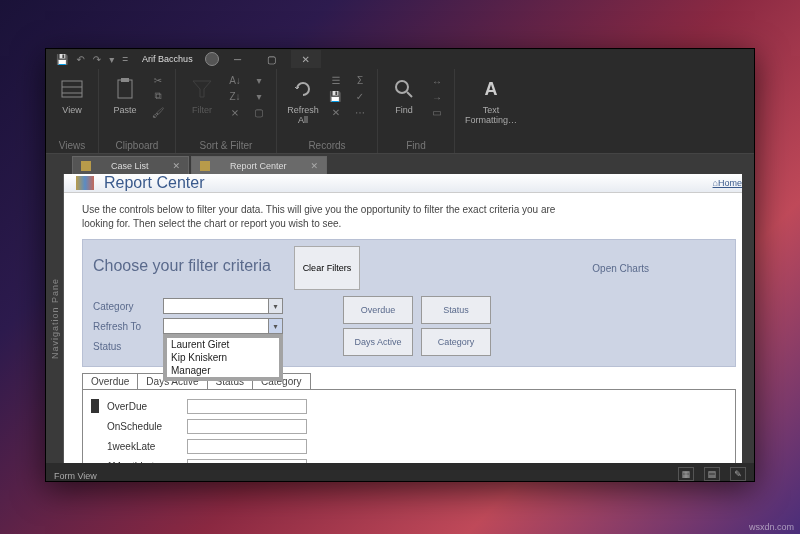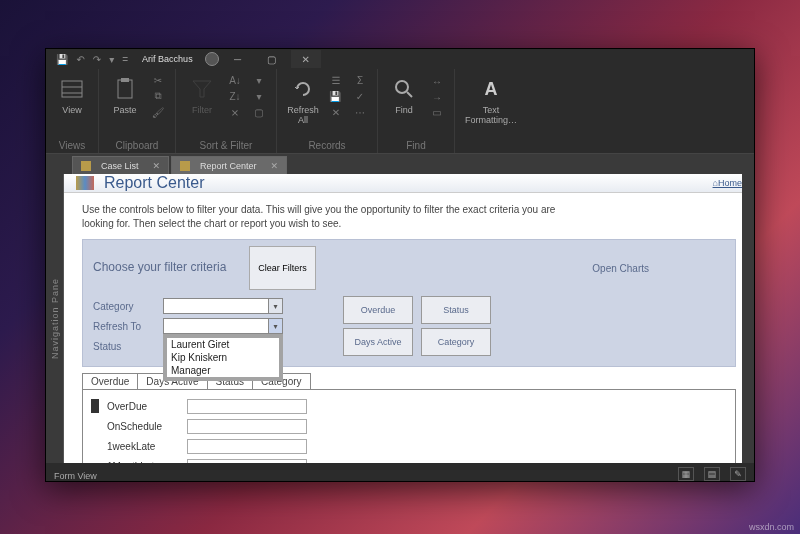--- a/index.html
+++ b/index.html
@@ -23,39 +23,39 @@
 .rgroup { border-right: 1px solid #3a3a3a; padding: 4px 8px 2px 8px; display: flex; flex-direction: column; justify-content: space-between; }
 .rgroup .items { display: flex; gap: 6px; align-items: flex-start; flex: 1; }
 .rbtn { display: flex; flex-direction: column; align-items: center; gap: 2px; color: #aaa; font-size: 9px; padding: 2px; min-width: 36px; }
 .rbtn .icon { width: 24px; height: 24px; display: flex; align-items: center; justify-content: center; color: #888; }
 .rbtn.large .icon { width: 28px; height: 28px; }
 .rbtn.disabled { opacity: 0.35; }
 .stack { display: flex; flex-direction: column; gap: 2px; }
 .stack .mini { width: 18px; height: 14px; display: flex; align-items: center; justify-content: center; color: #777; font-size: 10px; }
 .rlabel { text-align: center; color: #777; font-size: 10px; padding-top: 2px; }
 .tabbar { height: 20px; background: #3a3a3a; display: flex; align-items: flex-end; padding-left: 26px; }
-.doctab { height: 18px; background: #555; color: #ddd; font-size: 9px; padding: 2px 8px; display: flex; align-items: center; gap: 10px; border: 1px solid #666; border-bottom: none; margin-right: 2px; }
+.doctab { height: 18px; background: #555; color: #ddd; font-size: 9px; padding: 2px 8px; display: flex; align-items: center; gap: 20px; border: 1px solid #666; border-bottom: none; margin-right: 2px; }
 .doctab.active { background: #6a6a6a; }
 .doctab .dicon { width: 10px; height: 10px; background: #b89b4a; }
 .doctab .x { color: #aaa; font-size: 9px; margin-left: 4px; }
 .workspace { flex: 1; display: flex; background: #3a3a3a; overflow: hidden; }
 .navpane { width: 18px; background: #3a3a3a; border-right: 1px solid #555; display: flex; align-items: center; justify-content: center; }
 .navpane span { writing-mode: vertical-rl; transform: rotate(180deg); color: #888; font-size: 9px; letter-spacing: 1px; }
 .content { flex: 1; background: #fff; overflow: hidden; display: flex; flex-direction: column; position: relative; }
 .content .vscroll { position: absolute; right: 0; top: 0; bottom: 0; width: 12px; background: #3a3a3a; }
 .header { height: 36px; background: linear-gradient(#fff, #e8ecf2); border-bottom: 1px solid #ccc; display: flex; align-items: center; padding: 0 12px; justify-content: space-between; }
 .header .left { display: flex; align-items: center; gap: 10px; }
 .header .logo { width: 18px; height: 14px; background: linear-gradient(90deg, #b89b4a 0%, #5a8cc4 50%, #c4695a 100%); }
 .header h1 { font-size: 16px; font-weight: normal; color: #3a5a8c; }
 .header .home { font-size: 9px; color: #3a5a8c; text-decoration: underline; }
 .body { padding: 10px 18px; font-size: 10px; color: #444; position: relative; }
 .desc { margin-bottom: 8px; line-height: 1.4; max-width: 480px; }
 .form-area { background: #cdd4e4; padding: 6px 10px 10px 10px; border: 1px solid #b8c0d4; position: relative; }
 .form-head { display: flex; align-items: center; margin-bottom: 6px; justify-content: space-between; }
-.form-head .lbl { color: #5a6a8c; font-size: 12px; }
+.form-head .lbl { color: #5a6a8c; font-size: 16px; }
 .form-head .cf { font-size: 9px; padding: 16px 8px; background: #ebedf2; border: 1px solid #aaa; margin-left: 20px; }
 .form-head .oc { color: #5a6a8c; margin-right: 76px; }
 .filters { display: flex; gap: 60px; }
 .filter-left .row { display: flex; align-items: center; height: 20px; }
 .filter-left .row label { width: 70px; color: #5a6a8c; }
 .combo { width: 120px; height: 16px; background: #fff; border: 1px solid #888; position: relative; }
 .combo .arrow { position: absolute; right: 0; top: 0; width: 14px; height: 14px; background: #e0e4ec; border-left: 1px solid #888; display: flex; align-items: center; justify-content: center; font-size: 8px; color: #555; }
 .combo.open .arrow { background: #c8d4ec; }
 .dropdown { position: absolute; top: 15px; left: -1px; width: 120px; background: #fff; border: 4px solid #a3a3a3; z-index: 10; }
 .dropdown div { padding: 1px 4px; font-size: 10px; color: #222; }

